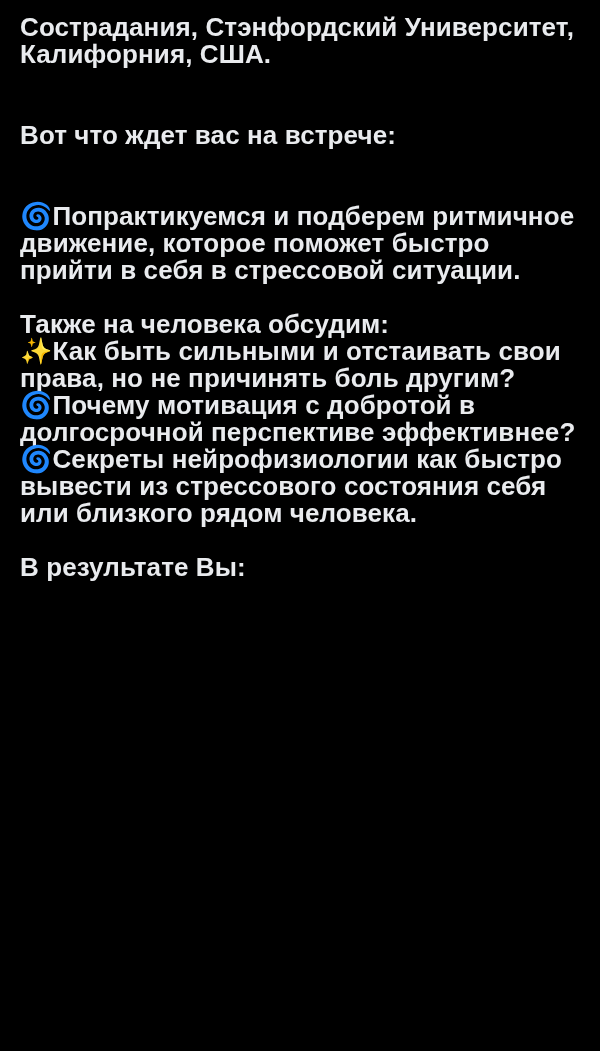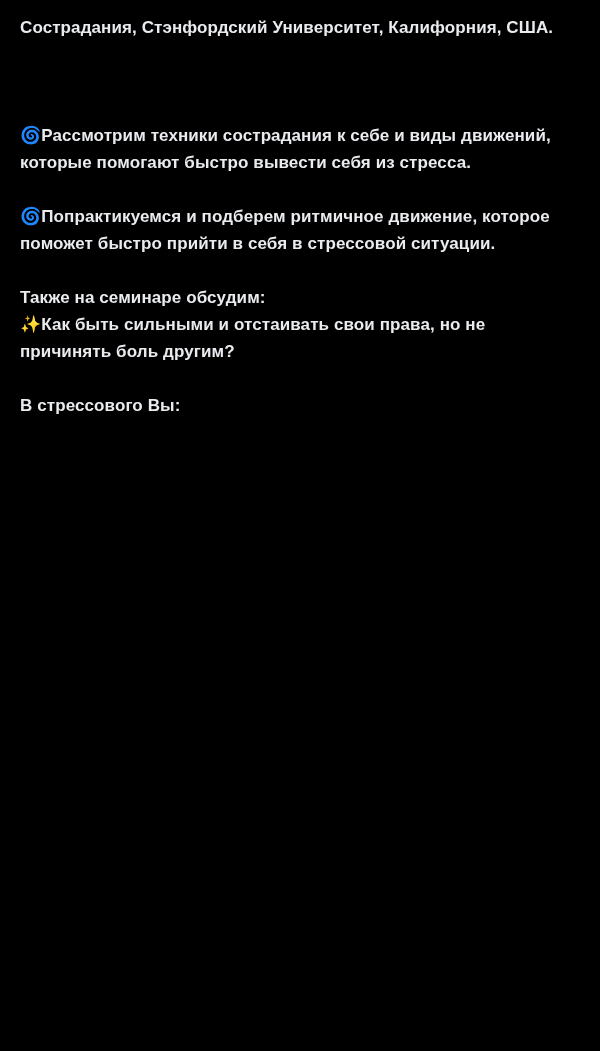--- a/index.html
+++ b/index.html
@@ -14,21 +14,21 @@
   }
   #page {
     width: 600px;
     min-height: 1051px;
     background: #000000;
     padding: 14px 20px 0 20px;
     box-sizing: border-box;
     overflow: hidden;
   }
   .para {
-    font-size: 17px;
+    font-size: 26px;
     line-height: 27px;
     font-weight: 700;
     color: #e9ebee;
     margin: 0;
     letter-spacing: 0.1px;
   }
   .spacer {
     height: 27px;
   }
   .emoji {
@@ -41,24 +41,26 @@
   .em-check { color: #3fb950; }
   .block { margin: 0; }
 </style>
 </head>
 <body style="background: rgb(0, 0, 0);">
 
 <div id="page" style="background: rgb(0, 0, 0); color: rgb(233, 235, 238);">
     <p class="para block"><span>Сострадания, Стэнфордский Университет, Калифорния, США.</span></p>
     <div class="spacer"></div>
     <div class="spacer"></div>
+    <p class="para block"><span>Вот что ждет вас на встрече:</span></p>
     <div class="spacer"></div>
-    <p class="para block"><span class="emoji em-spiral">🌀</span><span>Рассмотрим техники сострадания к себе и виды движений, которые помогают быстро вывести себя из стресса.</span></p>
     <div class="spacer"></div>
     <p class="para block"><span class="emoji em-spiral">🌀</span><span>Попрактикуемся и подберем ритмичное движение, которое поможет быстро прийти в себя в стрессовой ситуации.</span></p>
     <div class="spacer"></div>
-    <p class="para block"><span>Также на семинаре обсудим:</span></p>
+    <p class="para block"><span>Также на человека обсудим:</span></p>
     <p class="para block"><span class="emoji em-spark">✨</span><span>Как быть сильными и отстаивать свои права, но не причинять боль другим?</span></p>
+    <p class="para block"><span class="emoji em-spiral">🌀</span><span>Почему мотивация с добротой в долгосрочной перспективе эффективнее?</span></p>
+    <p class="para block"><span class="emoji em-spiral">🌀</span><span>Секреты нейрофизиологии как быстро вывести из стрессового состояния себя или близкого рядом человека.</span></p>
     <div class="spacer"></div>
-    <p class="para block"><span>В стрессового Вы:</span></p>
+    <p class="para block"><span>В результате Вы:</span></p>
     <div class="spacer"></div>
     <p class="para block"></p>
   </div>
 
 </body></html>

